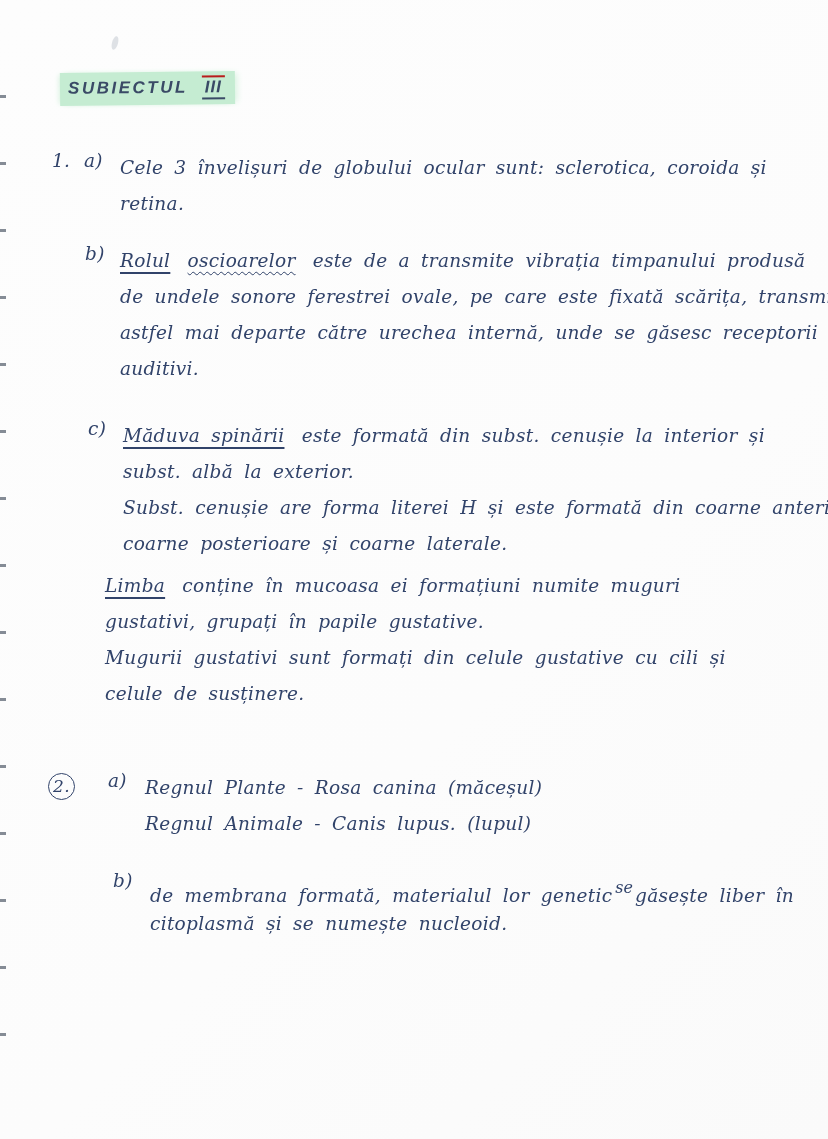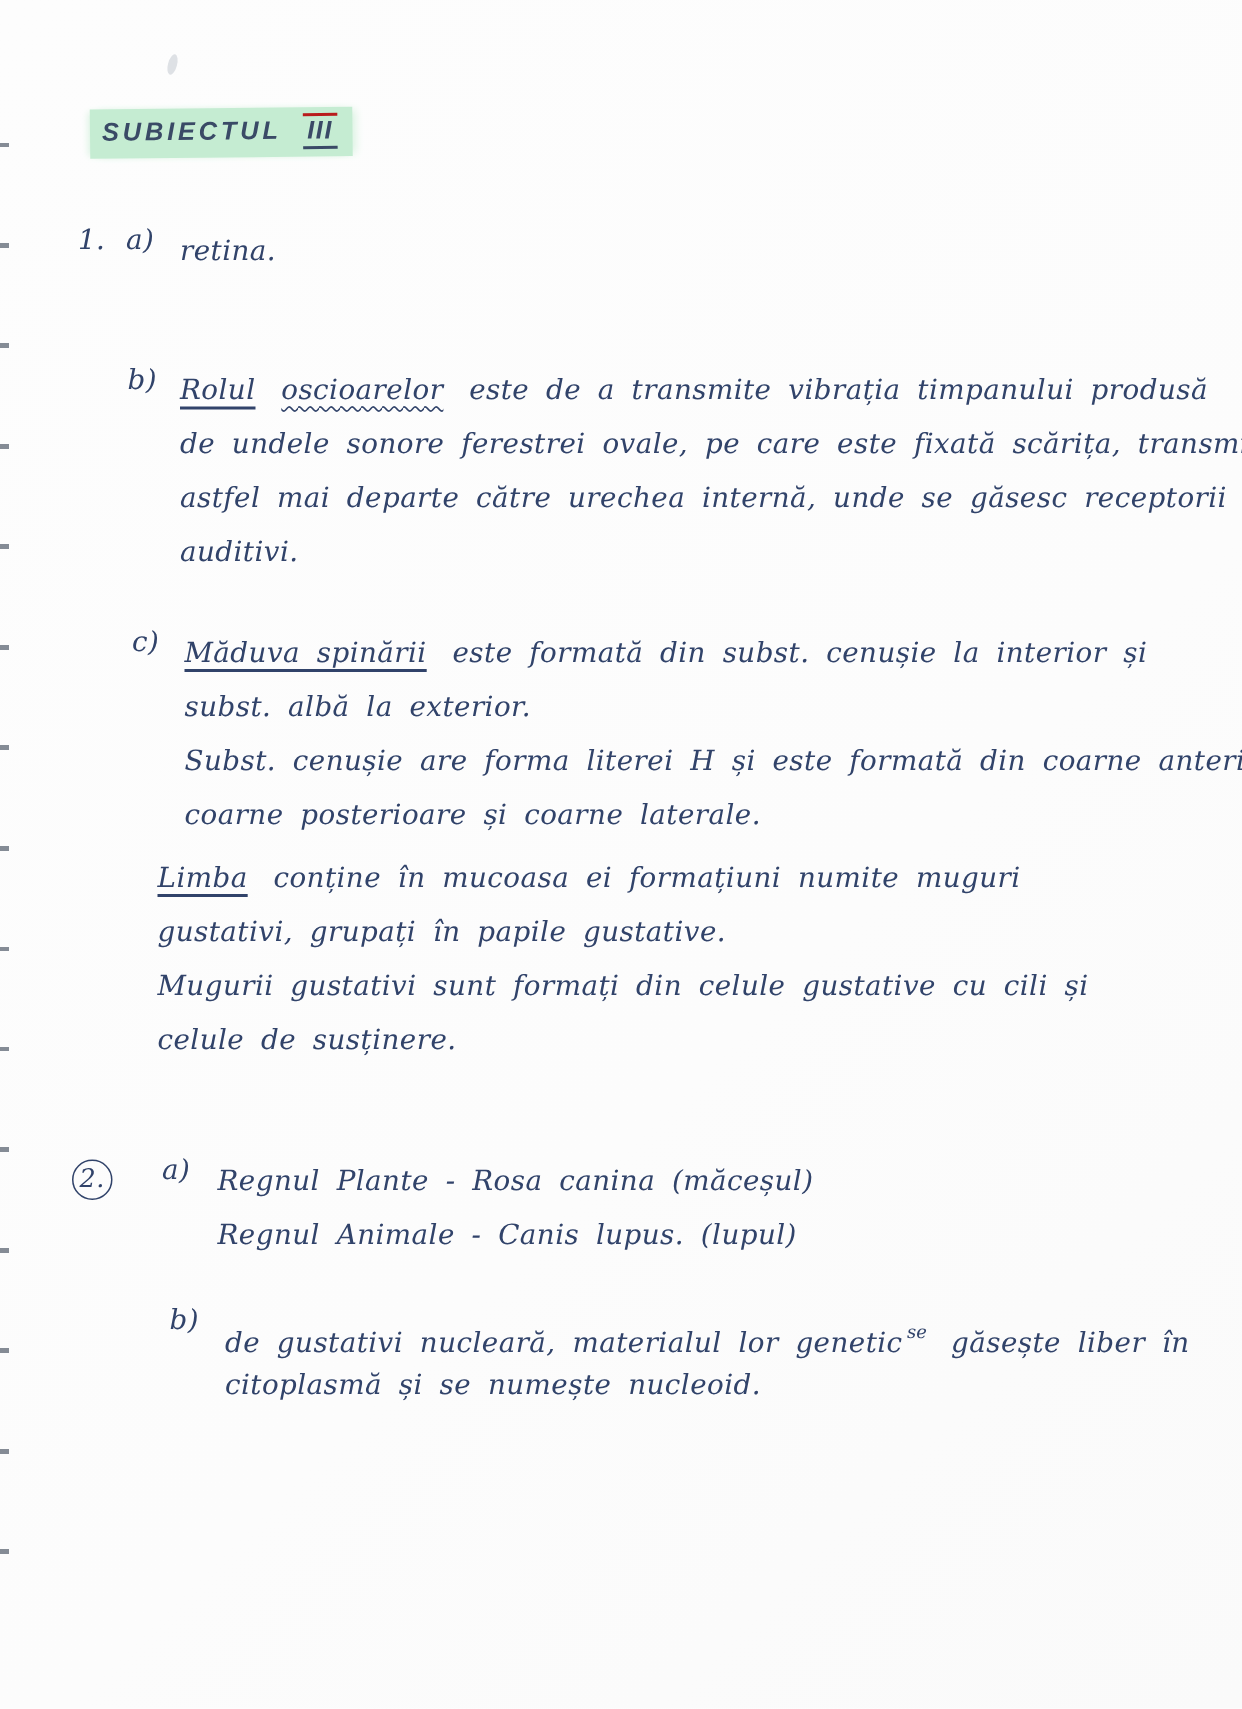--- a/index.html
+++ b/index.html
@@ -110,43 +110,44 @@
     border-radius: 50%;
     display: inline-flex;
     align-items: center;
     justify-content: center;
     font-size: 17px;
     line-height: 1;
     margin-top: 3px;
     box-sizing: border-box;
   }
   .sup {
-    font-size: 12px;
+    font-size: 16px;
     vertical-align: 9px;
-    margin: 0 16px 0 3px;
+    margin: 0 2px 0 3px;
     letter-spacing: 0;
   }
 </style>
 </head>
 <body>
 
 <div class="page">
 
   <div class="binding-marks"></div>
   <div class="smudge"></div>
 
   <div class="title-wrap">
     <span>SUBIECTUL</span>
     <span class="roman-numeral">III</span>
   </div>
 
   <div class="part hand" style="left:52px; top:150px;">
     <span class="marker" style="width:32px;">1.</span>
     <span class="marker" style="width:36px;">a)</span>
     <div class="lines">
+      <div class="line">Cele 3 învelișuri de globului ocular sunt: sclerotica, coroida și</div>
       <div class="line">retina.</div>
     </div>
   </div>
 
   <div class="part hand" style="left:85px; top:243px;">
     <span class="marker" style="width:35px;">b)</span>
     <div class="lines">
       <div class="line">
         <span class="u seg">Rolul</span>
         <span class="uw seg">oscioarelor</span>
@@ -189,19 +190,19 @@
     <div class="lines">
       <div class="line">Regnul Plante - Rosa canina (măceșul)</div>
       <div class="line">Regnul Animale - Canis lupus. (lupul)</div>
     </div>
   </div>
 
   <div class="part hand" style="left:113px; top:870px;">
     <span class="marker" style="width:37px;">b)</span>
     <div class="lines">
       <div class="line">
-        <span>de gustativi nucleară, materialul lor genetic</span><span class="sup">se</span><span>găsește liber în</span>
+        <span>de membrana formată, materialul lor genetic</span><span class="sup">se</span><span>găsește liber în</span>
       </div>
       <div class="line">citoplasmă și se numește nucleoid.</div>
     </div>
   </div>
 
 </div>
 
 </body></html>

